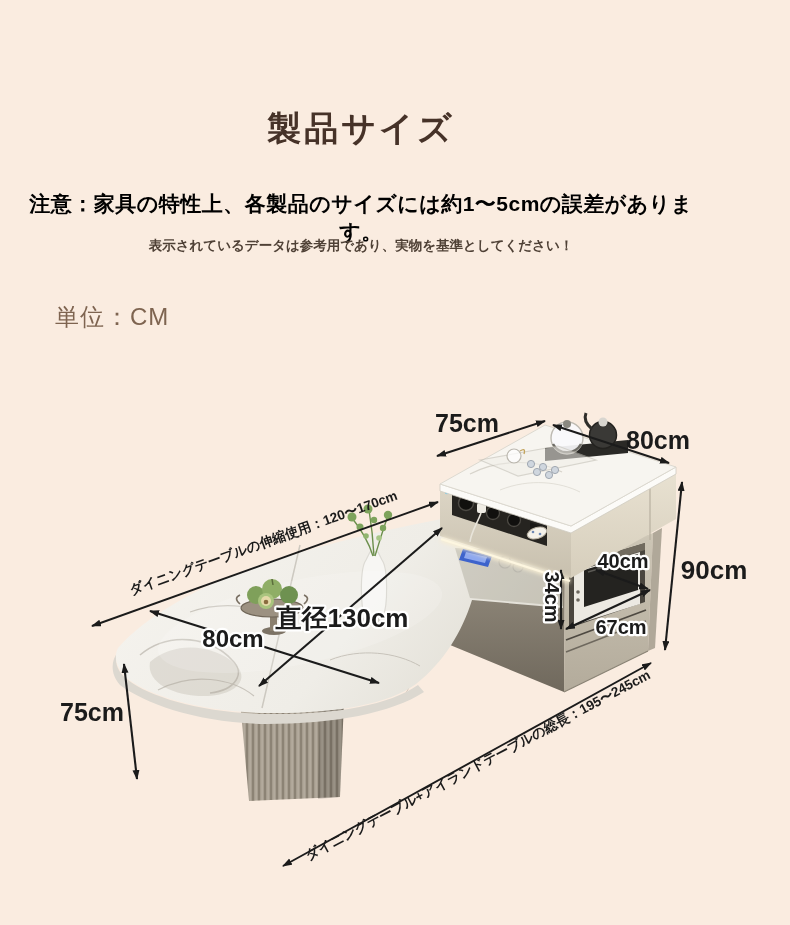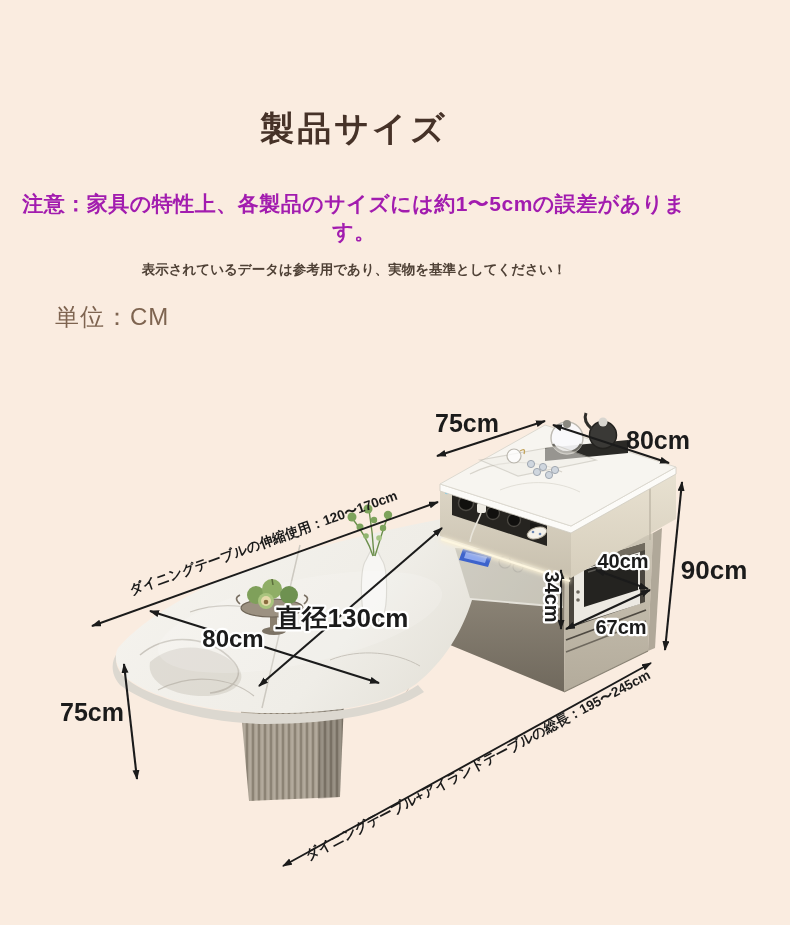--- a/index.html
+++ b/index.html
@@ -1,24 +1,24 @@
 <!DOCTYPE html>
 <html><head>
 <meta charset="utf-8">
 <style>
   html,body{margin:0;padding:0;}
   body{
     width:790px;height:925px;position:relative;overflow:hidden;
     background:#faece0;
     font-family:"Liberation Sans","DejaVu Sans",sans-serif;
   }
-  .hdr{position:absolute;left:4px;width:700px;text-align:center;color:#463228;}
+  .hdr{position:absolute;left:11px;width:700px;text-align:center;color:#463228;}
   .title{top:106px;font-size:34px;font-weight:600;letter-spacing:3px;}
-  .notice{top:190px;font-size:21px;font-weight:700;color:#a21caf;letter-spacing:.5px;}
-  .notice-sub{top:237px;font-size:13.5px;font-weight:600;color:#4f4136;margin-top:24px;}
+  .notice{top:190px;font-size:21px;font-weight:700;color:#000000;letter-spacing:.5px;}
+  .notice-sub{top:237px;font-size:13.5px;font-weight:600;color:#4f4136;}
   .unit{position:absolute;left:55px;top:301px;font-size:24px;font-weight:500;color:#7e6450;letter-spacing:1px;}
   svg{position:absolute;left:0;top:0;}
   .dim{font-weight:700;fill:#1b1b1b;}
   .ol{stroke:#ffffff;stroke-width:4.5px;paint-order:stroke;stroke-linejoin:round;}
   .note{font-size:13.5px;font-weight:600;fill:#1b1b1b;}
   .arrow{stroke:#1b1b1b;stroke-width:2.1;fill:none;}
   .arrow-thin{stroke:#1b1b1b;stroke-width:1.9;fill:none;}
 </style>
 </head>
 <body>

